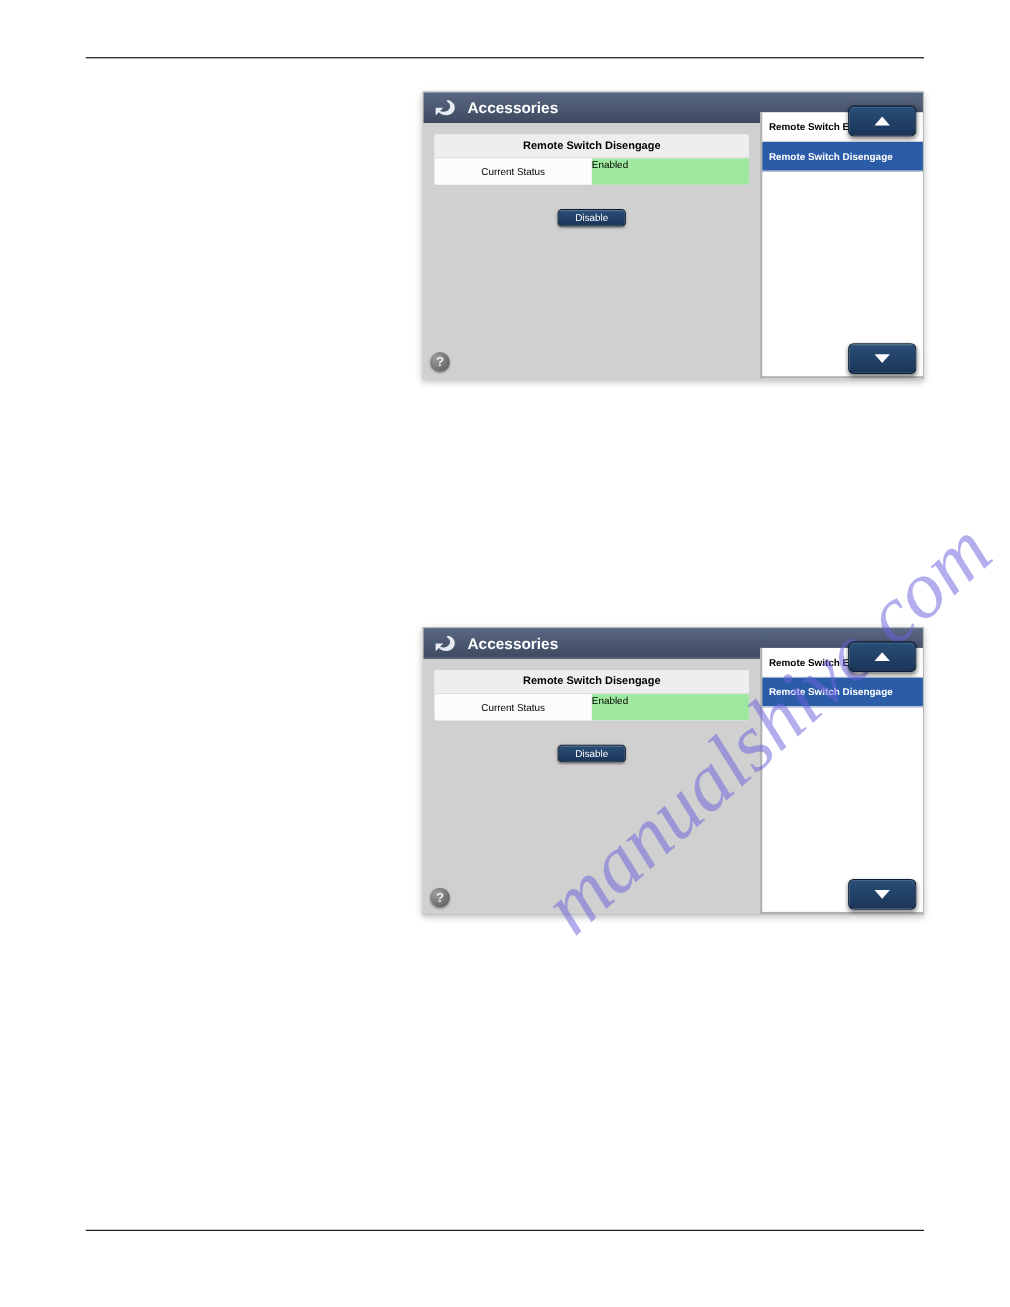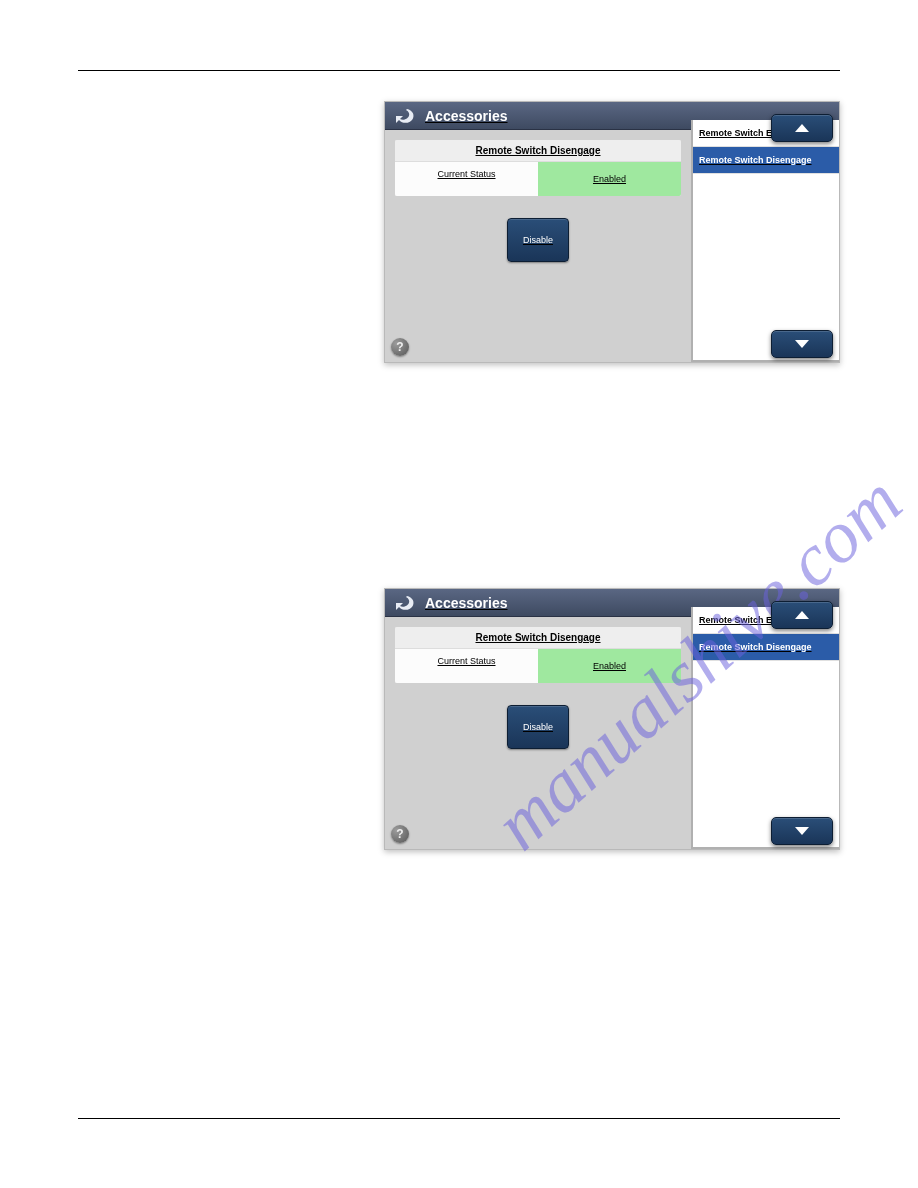--- a/index.html
+++ b/index.html
@@ -7,23 +7,22 @@
     background: #fff;
     font-family: Arial, sans-serif;
     width: 918px;
     height: 1188px;
     position: relative;
     overflow: hidden;
   }
   .page {
     position: absolute;
     left: 78px;
-    top: 70px;
+    top: 52px;
     width: 762px;
-    text-decoration: underline;
   }
   .hr-top { border-top: 1px solid #000; margin-bottom: 30px; }
   .hr-bottom { border-top: 1px solid #000; position: absolute; left: 78px; width: 762px; top: 1118px; }
   .accessories-panel {
     width: 456px;
     margin-left: 306px;
     border: 1px solid #b9b9b9;
     box-shadow: 0 2px 6px rgba(0,0,0,0.25);
     font-size: 10px;
     position: relative;
@@ -87,32 +86,31 @@
   .status-label {
     flex: 1;
     background: #fcfcfc;
     text-align: center;
     padding: 7px 0;
     font-size: 9px;
   }
   .status-value {
     flex: 1;
     background: #9fe89f;
-    text-align: center;
-    padding: 12px 0;
+    padding: 1px 0;
     font-size: 9px;
   }
   .disable-btn {
     display: block;
     width: 62px;
     margin: 22px auto 0;
     background: linear-gradient(#2a4e78, #1a3558);
     color: #fff;
     font-size: 9px;
-    padding: 16px 0;
+    padding: 2px 0;
     border-radius: 4px;
     border: 1px solid #0d1e33;
     box-shadow: 0 1px 2px rgba(0,0,0,0.4), inset 0 1px 0 rgba(255,255,255,0.15);
     text-align: center;
     cursor: pointer;
   }
   .side-item {
     font-size: 9px;
     font-weight: bold;
     padding: 8px 6px;

